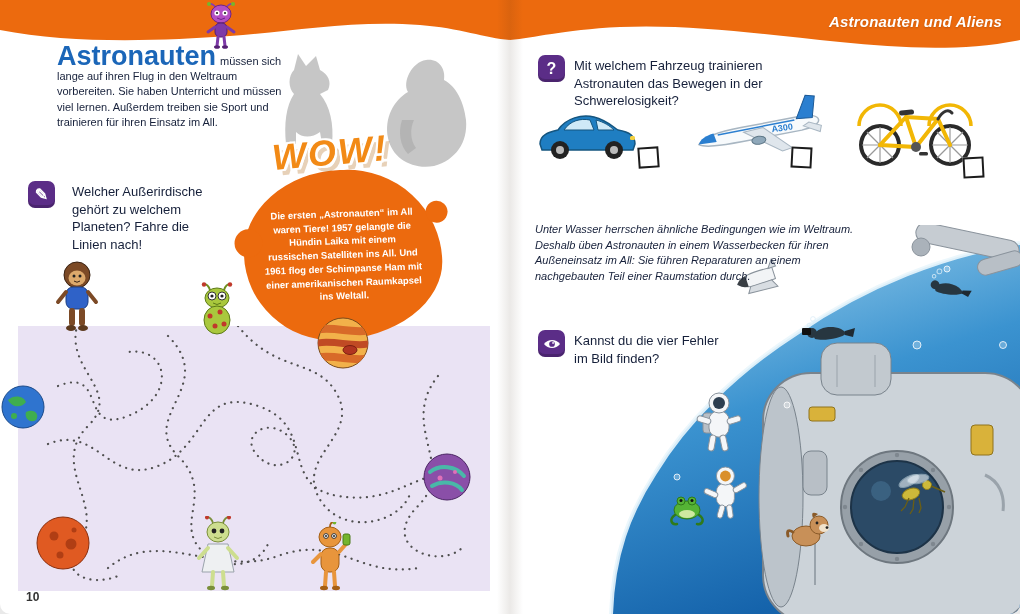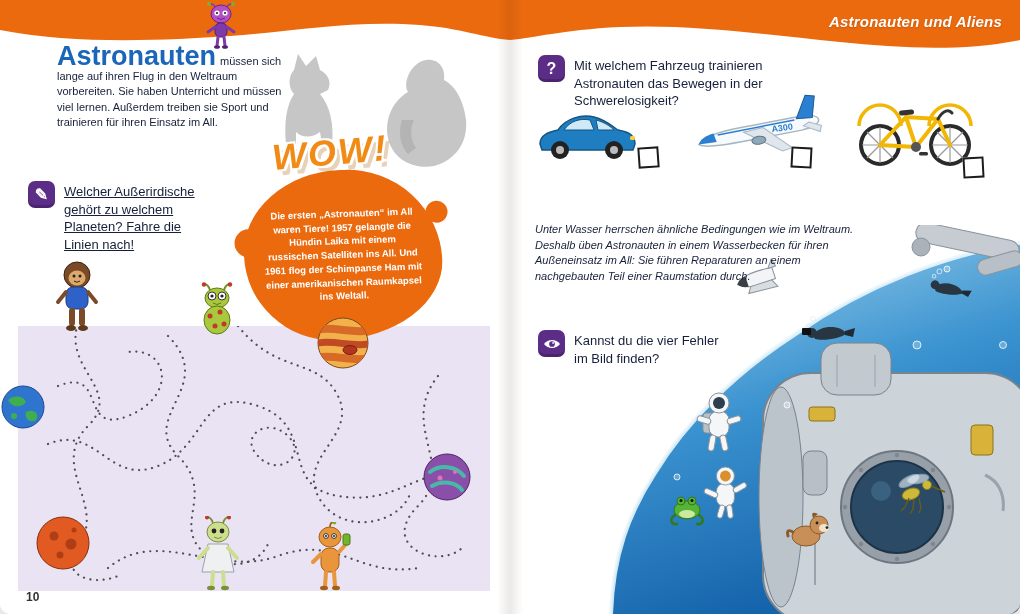--- a/index.html
+++ b/index.html
@@ -95,21 +95,21 @@
       <path d="M22,2 L30,14 L40,4 L44,18 C52,22 56,30 52,38 L44,42 C54,54 58,72 56,92 L46,92 L44,80 C36,86 26,86 20,80 L20,92 L10,92 C8,72 10,54 18,42 C12,36 12,24 18,18 Z" fill="#c6c6c6"></path>
     </svg>
     <svg class="silhouette" style="left:382px;top:56px;" width="88" height="116" viewBox="0 0 88 116">
       <path d="M44,4 C56,2 64,12 62,24 C74,30 82,46 84,64 C86,86 74,104 52,110 C30,114 10,102 6,82 C2,62 12,44 26,36 C20,26 30,6 44,4 Z" fill="#c6c6c6"></path>
       <path d="M20,64 C16,76 18,90 26,98 L34,92 C28,84 28,72 32,64 Z" fill="#b4b4b4"></path>
     </svg>
 
     <div class="q-icon" style="left:28px;top:181px;">
         <span>✎</span>
       </div>
-    <div class="q-text" style="left:64px;top:183px;width:152px;text-decoration:underline;">Welcher Außerirdische gehört zu welchem Planeten? Fahre die Linien nach!</div>
+    <div class="q-text" style="left:72px;top:183px;width:152px;">Welcher Außerirdische gehört zu welchem Planeten? Fahre die Linien nach!</div>
 
     <div class="wow">WOW!</div>
     <div class="fact-blob">
         <span>Die ersten „Astronauten“ im All waren Tiere! 1957 gelangte die Hündin Laika mit einem russischen Satelliten ins All. Und 1961 flog der Schimpanse Ham mit einer amerikanischen Raumkapsel ins Weltall.</span>
       </div>
 
     <div class="maze">
       <svg class="maze-lines" viewBox="0 0 472 265">
         <g fill="none" stroke="#4f4f4f" stroke-width="2.2" stroke-linecap="round" stroke-dasharray="0.1 6.5">
           <path d="M68,-20 C30,40 110,60 70,100 C30,140 90,180 60,220 C40,246 70,262 100,250"></path>

